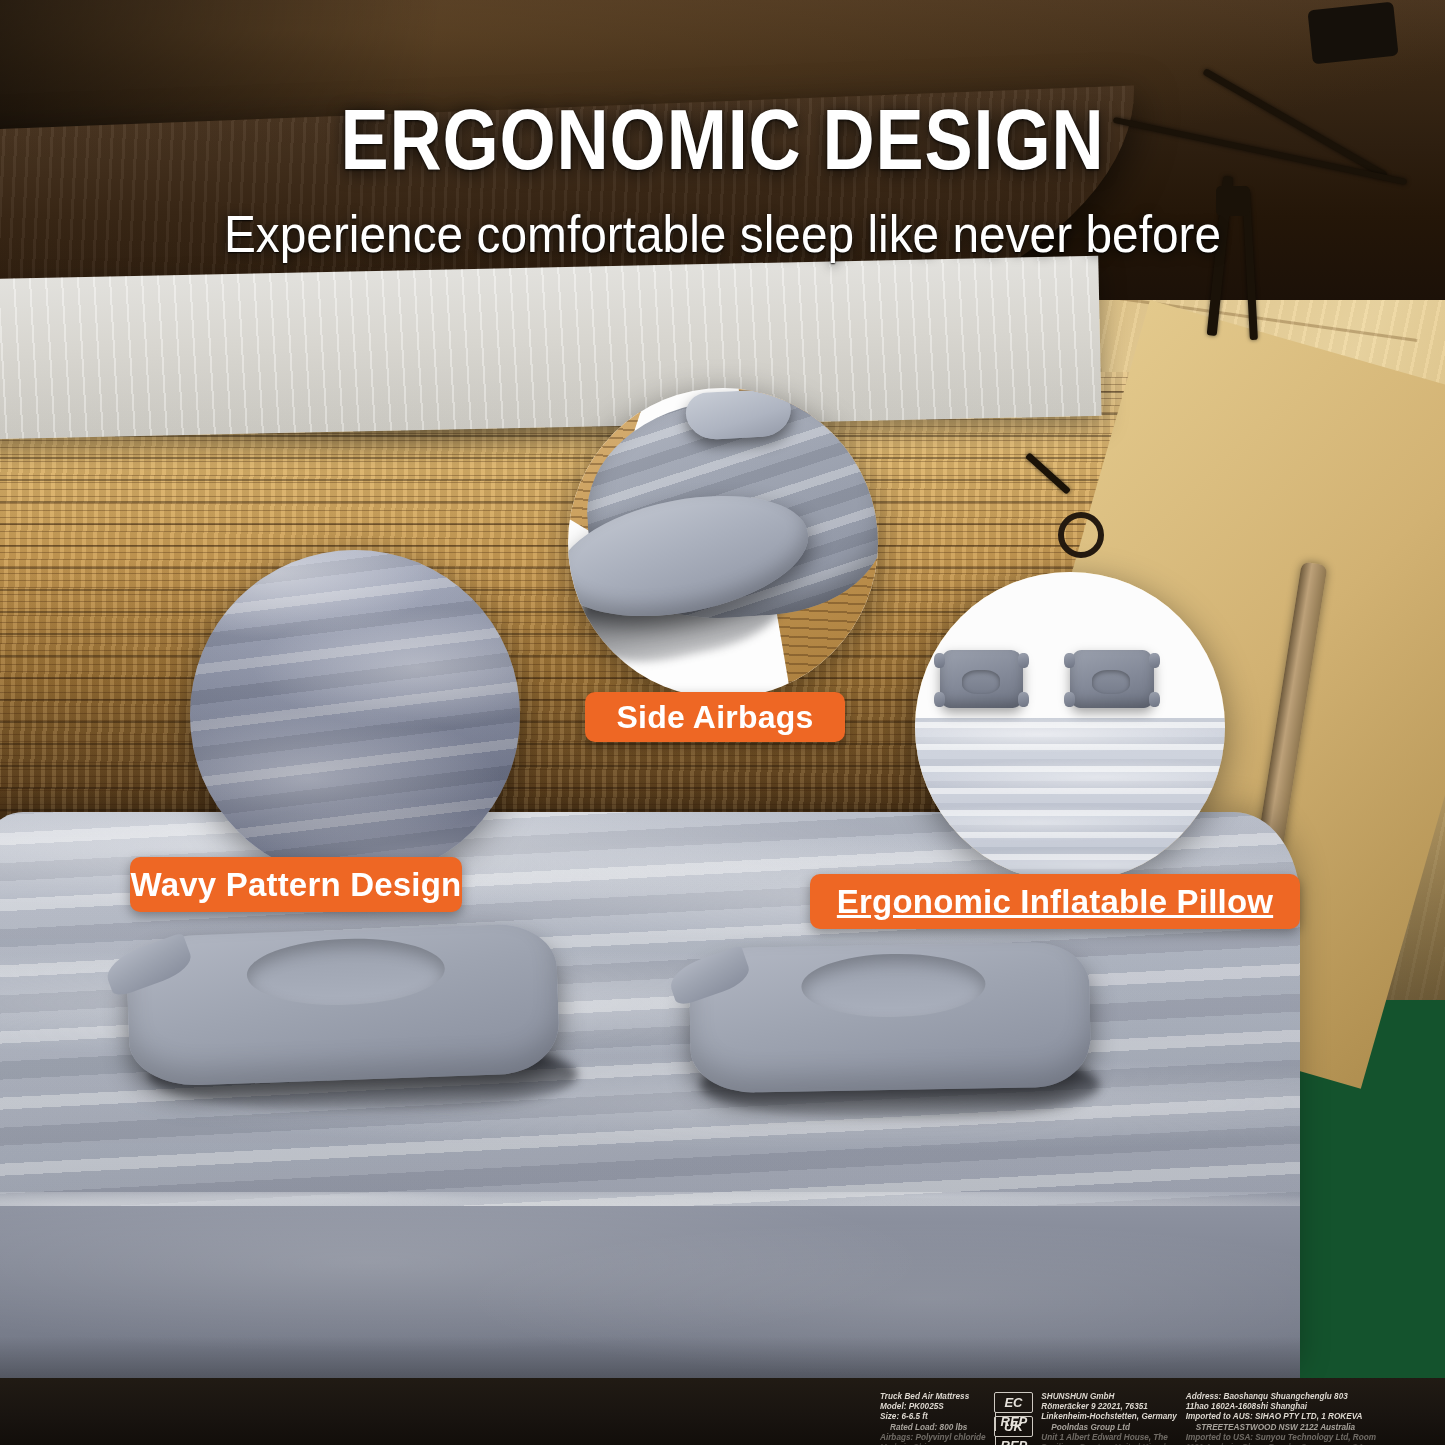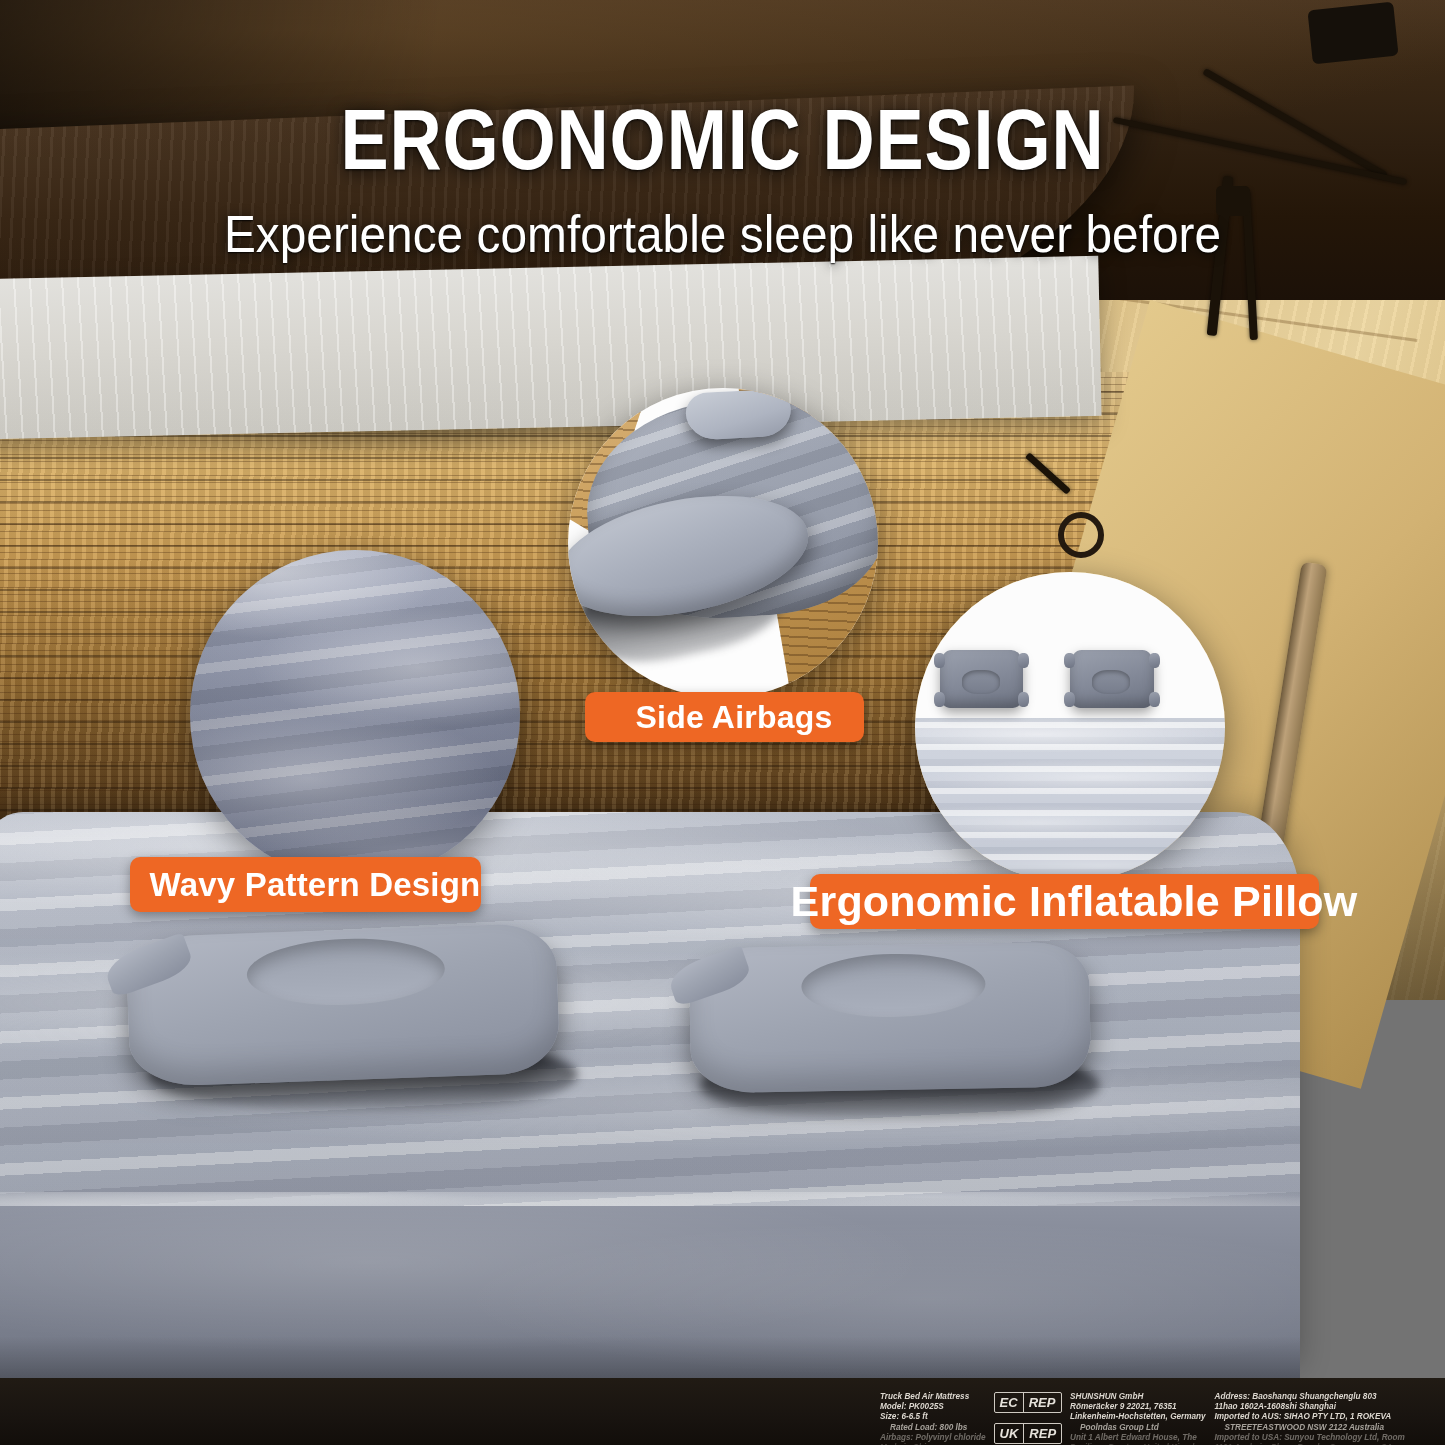--- a/index.html
+++ b/index.html
@@ -1,19 +1,19 @@
 <!DOCTYPE html>
 <html><head>
 <meta charset="utf-8">
 <style>
   html,body{margin:0;padding:0;background:#000;}
   #stage{
     position:relative;width:1445px;height:1445px;overflow:hidden;
     font-family:"Liberation Sans", sans-serif;
-    background:#737373;
+    background:#14532d;
   }
   .layer{position:absolute;}
 
   
   #scene{inset:0;width:1445px;height:1445px;}
 
   
   #canopy-dark{
     left:0;top:0;width:1445px;height:300px;
     background:
@@ -227,21 +227,21 @@
     position:absolute;inset:0;
     background:linear-gradient(110deg,#c9a86a 0%,#e2c789 30%,#ead59b 55%,#cda86a 80%,#7d5c2e 100%);
   }
 
   
   .badge{
     position:absolute;background:#ee6724;color:#fff;
     font-weight:bold;border-radius:10px;
     display:flex;align-items:center;justify-content:center;
     box-shadow:0 4px 12px rgba(0,0,0,.35);
-    white-space:nowrap;letter-spacing:.2px;padding-left:19px;
+    white-space:nowrap;letter-spacing:.2px;
   }
 
   
   #mattress{
     left:-30px;top:812px;width:1330px;height:560px;
     background:
       repeating-linear-gradient(-3deg,
         rgba(255,255,255,.34) 0 12px,
         rgba(160,166,182,.18) 12px 30px,
         rgba(108,114,132,.30) 30px 48px,
@@ -318,21 +318,21 @@
     font-family:"Liberation Sans Narrow","Liberation Sans",sans-serif;
     font-style:italic;font-weight:bold;
   }
   #label .col{display:flex;flex-direction:column;}
   #label .ln{font-size:8.2px;line-height:10.2px;white-space:nowrap;}
   #label .ln.fade1{opacity:.72;margin-left:10px;}
   #label .ln.fade2{opacity:.45;}
   #label .ln.fade3{opacity:.24;}
   .repbox{
     display:flex;border:1.4px solid #cfcac2;border-radius:2px;
-    height:19px;align-items:center;margin-bottom:10px;
+    height:19px;align-items:center;margin-bottom:3px;flex-direction:column;
   }
   .repbox .cell{
     font-size:13px;font-weight:bold;font-style:italic;
     padding:0 5px;line-height:19px;color:#e6e2db;
   }
   .repbox .cell+.cell{border-left:1.4px solid #cfcac2;}
   .repcol{display:flex;flex-direction:column;justify-content:flex-start;}
 </style>
 </head>
 <body>
@@ -431,21 +431,21 @@
           <span class="ear r2"></span>
       </div>
       <div class="pc-pillow" style="left:50%;">
         <span class="ear l"></span>
           <span class="ear l2"></span>
         <span class="ear r"></span>
           <span class="ear r2"></span>
       </div>
     </div>
   </div>
-  <div class="badge" style="left:810px;top:874px;width:490px;height:55px;font-size:43px;">
+  <div class="badge" style="left:810px;top:874px;width:490px;height:55px;font-size:33px;text-decoration:underline;">
     <span>Ergonomic Inflatable Pillow</span>
   </div>
 
   <div class="layer" id="bottombar"></div>
 
   <div class="layer" id="label">
 
     <div class="col">
       <div class="ln">Truck Bed Air Mattress</div>
       <div class="ln">Model: PK0025S</div>

